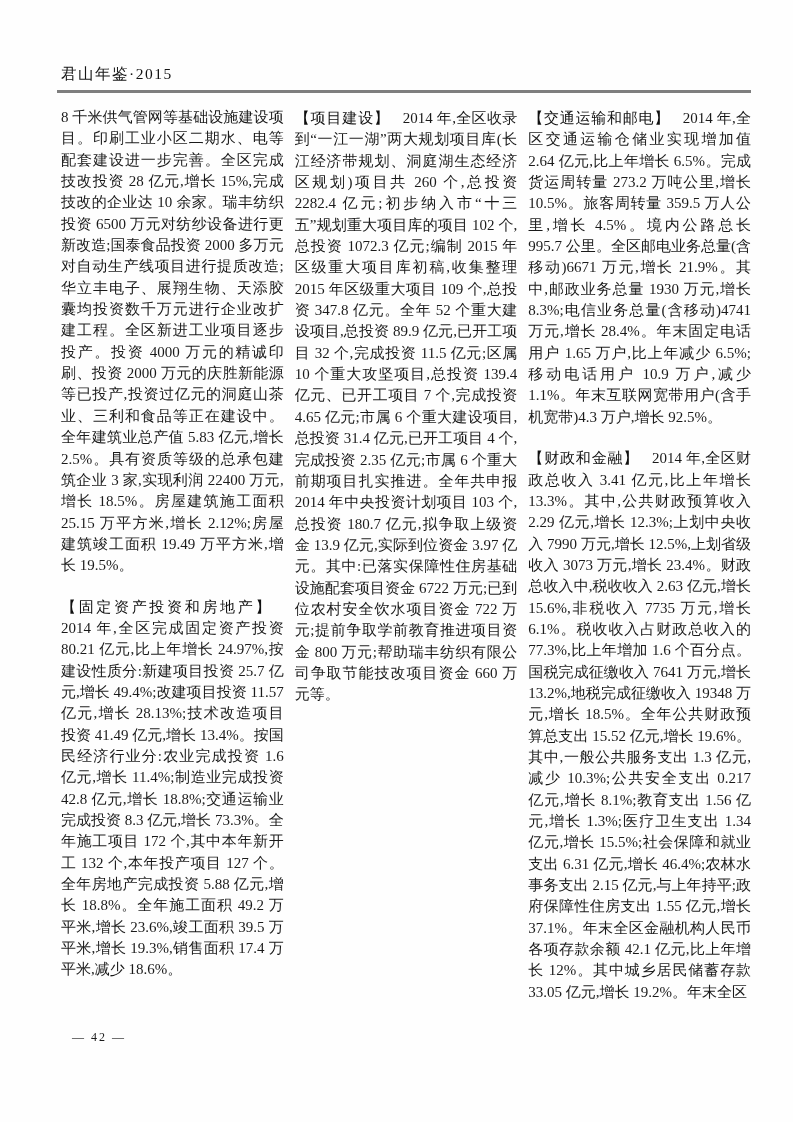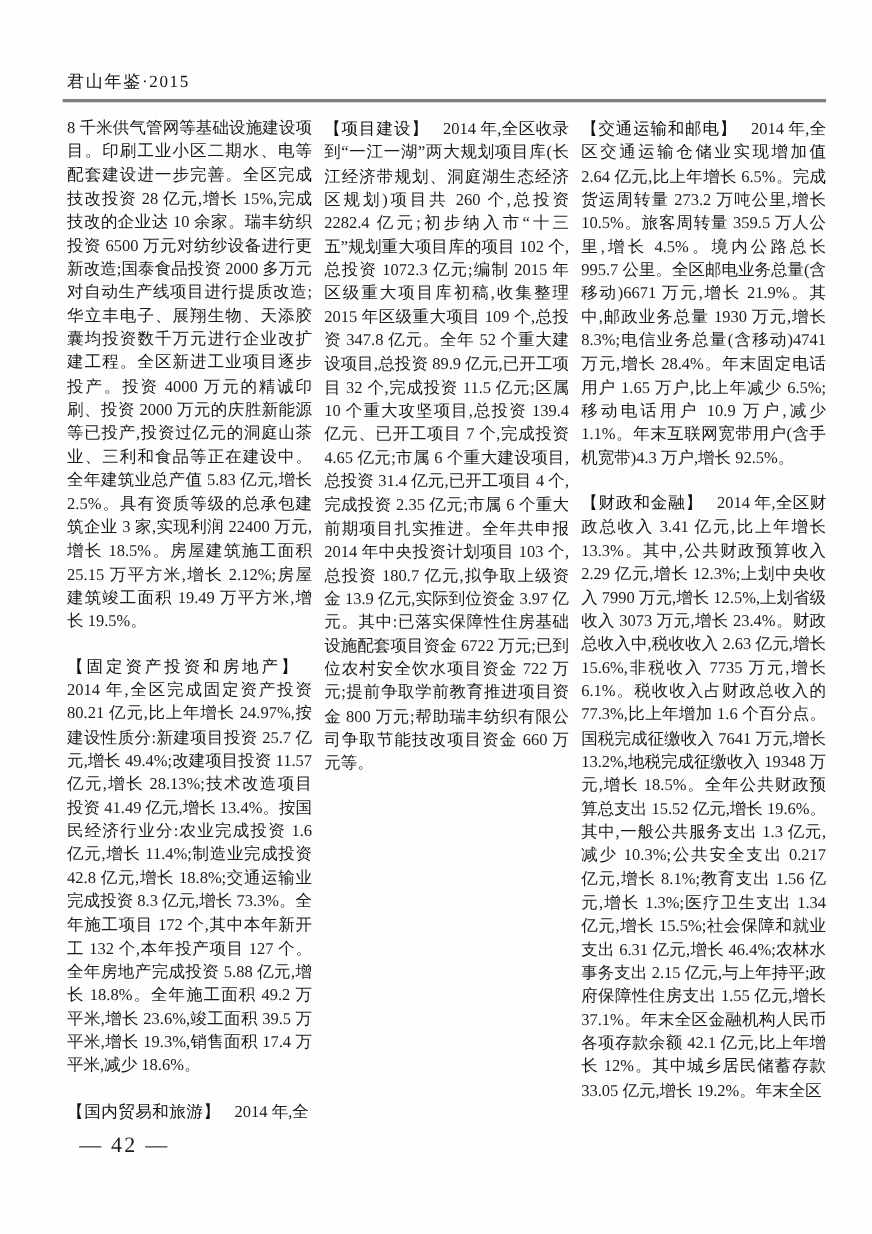--- a/index.html
+++ b/index.html
@@ -66,21 +66,21 @@
     font-family: "Liberation Sans", "DejaVu Sans", sans-serif;
     font-weight: normal;
     letter-spacing: 0.5px;
     margin-right: 0.85em;
     color: #101010;
   }
   .page-number {
     position: absolute;
     top: 1030px;
     left: 72px;
-    font-size: 20px;
+    font-size: 12px;
     letter-spacing: 2px;
     color: #1a1a1a;
   }
 </style>
 </head>
 <body>
 
 <div class="page">
 
   <div class="running-head">君山年鉴·2015</div>
@@ -88,23 +88,20 @@
   <div class="head-rule"></div>
 
   <div class="columns">
 
     <div class="col">
       <p>
         <span>8 千米供气管网等基础设施建设项目。印刷工业小区二期水、电等配套建设进一步完善。全区完成技改投资 28 亿元,增长 15%,完成技改的企业达 10 余家。瑞丰纺织投资 6500 万元对纺纱设备进行更新改造;国泰食品投资 2000 多万元对自动生产线项目进行提质改造;华立丰电子、展翔生物、天添胶囊均投资数千万元进行企业改扩建工程。全区新进工业项目逐步投产。投资 4000 万元的精诚印刷、投资 2000 万元的庆胜新能源等已投产,投资过亿元的洞庭山茶业、三利和食品等正在建设中。全年建筑业总产值 5.83 亿元,增长 2.5%。具有资质等级的总承包建筑企业 3 家,实现利润 22400 万元,增长 18.5%。房屋建筑施工面积 25.15 万平方米,增长 2.12%;房屋建筑竣工面积 19.49 万平方米,增长 19.5%。</span>
       </p>
       <p class="section">
         <span class="section-heading">【固定资产投资和房地产】</span><span>2014 年,全区完成固定资产投资 80.21 亿元,比上年增长 24.97%,按建设性质分:新建项目投资 25.7 亿元,增长 49.4%;改建项目投资 11.57 亿元,增长 28.13%;技术改造项目投资 41.49 亿元,增长 13.4%。按国民经济行业分:农业完成投资 1.6 亿元,增长 11.4%;制造业完成投资 42.8 亿元,增长 18.8%;交通运输业完成投资 8.3 亿元,增长 73.3%。全年施工项目 172 个,其中本年新开工 132 个,本年投产项目 127 个。全年房地产完成投资 5.88 亿元,增长 18.8%。全年施工面积 49.2 万平米,增长 23.6%,竣工面积 39.5 万平米,增长 19.3%,销售面积 17.4 万平米,减少 18.6%。</span>
-      </p>
-      <p class="section">
-        <span class="section-heading">【国内贸易和旅游】</span><span>2014 年,全</span>
       </p>
     </div>
 
     <div class="col">
       <p class="section">
         <span class="section-heading">【项目建设】</span><span>2014 年,全区收录到“一江一湖”两大规划项目库(长江经济带规划、洞庭湖生态经济区规划)项目共 260 个,总投资 2282.4 亿元;初步纳入市“十三五”规划重大项目库的项目 102 个,总投资 1072.3 亿元;编制 2015 年区级重大项目库初稿,收集整理 2015 年区级重大项目 109 个,总投资 347.8 亿元。全年 52 个重大建设项目,总投资 89.9 亿元,已开工项目 32 个,完成投资 11.5 亿元;区属 10 个重大攻坚项目,总投资 139.4 亿元、已开工项目 7 个,完成投资 4.65 亿元;市属 6 个重大建设项目,总投资 31.4 亿元,已开工项目 4 个,完成投资 2.35 亿元;市属 6 个重大前期项目扎实推进。全年共申报 2014 年中央投资计划项目 103 个,总投资 180.7 亿元,拟争取上级资金 13.9 亿元,实际到位资金 3.97 亿元。其中:已落实保障性住房基础设施配套项目资金 6722 万元;已到位农村安全饮水项目资金 722 万元;提前争取学前教育推进项目资金 800 万元;帮助瑞丰纺织有限公司争取节能技改项目资金 660 万元等。</span>
       </p>
     </div>
 
     <div class="col">

